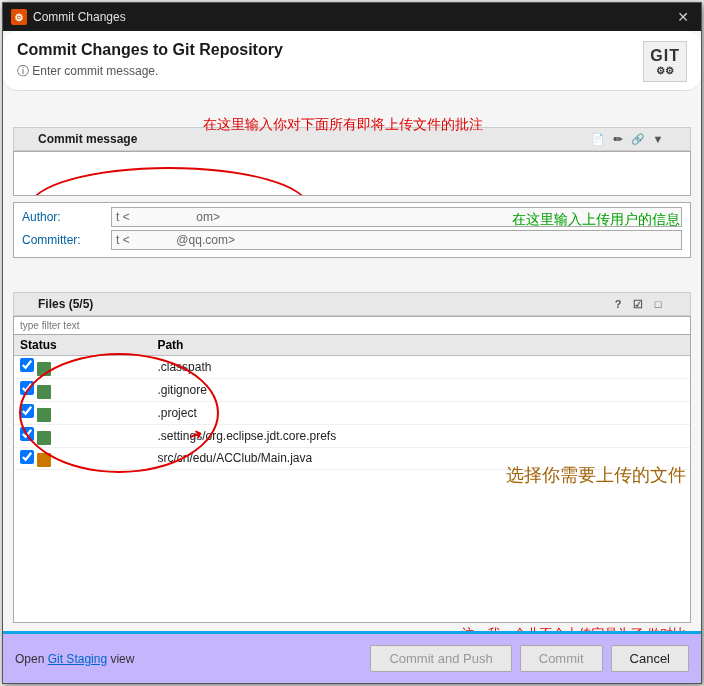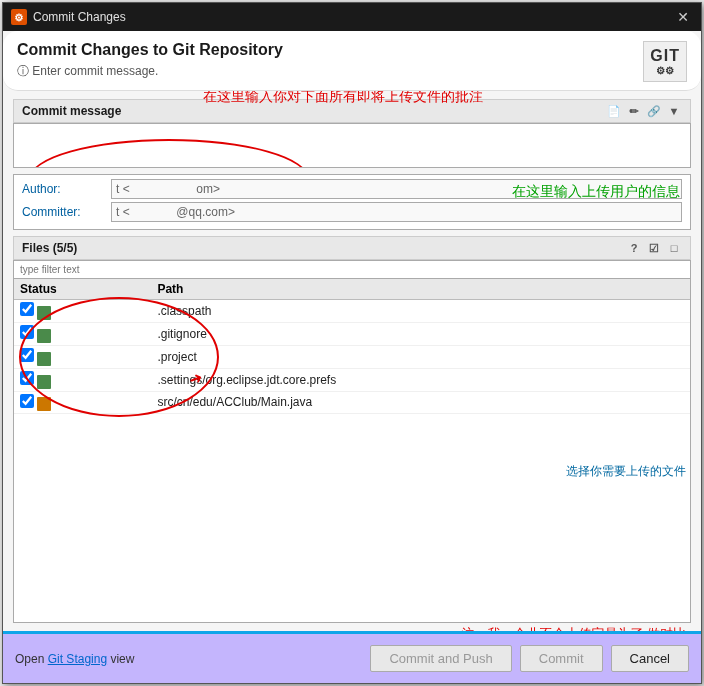--- a/index.html
+++ b/index.html
@@ -111,24 +111,25 @@
       overflow: hidden;
       background: #f5f5f5;
     }
 
     .section-label {
       font-size: 12px;
       font-weight: bold;
       color: #1a1a1a;
       background: #e8e8e8;
       border: 1px solid #ccc;
-      padding: 3px 8px;
+      padding: 3px 24px;
       display: flex;
       align-items: center;
       justify-content: space-between;
+      margin-top: 28px;
     }
     .section-label-icons {
       display: flex;
       gap: 4px;
     }
     .section-icon {
       width: 16px;
       height: 16px;
       display: flex;
       align-items: center;
@@ -427,21 +428,21 @@
     </tr>
             </tbody>
         </table>
 
         <div style="position:absolute; top:18px; left:5px; width:200px; height:120px; border:2px solid #e00000; border-radius:50%; pointer-events:none;"></div>
 
         <div style="position:absolute; top:90px; left:175px; color:#e00000; font-size:16px; pointer-events:none; transform: rotate(-20deg);">➜</div>
       </div>
 
       <div style="position:relative; height:0;">
-        <span style="position:absolute; top:-160px; right:5px; color:#0369a1; font-size:12px; pointer-events:none; white-space:nowrap;">选择你需要上传的文件</span>
+        <span style="position:absolute; top:-160px; right:5px; color:#a16207; font-size:18px; pointer-events:none; white-space:nowrap;">选择你需要上传的文件</span>
         <span style="position:absolute; bottom:-40px; right:5px; color:#e00000; font-size:13px; pointer-events:none; white-space:pre-line; line-height:1.5; text-align:left;">注：我一会儿不会上传完是为了 做对比
 建议全部上传。以防万一项目丢失!</span>
       </div>
     </div>
 
   </div>
 
   <div class="dialog-footer">
     <div class="footer-left">
       <span>Open </span><a class="footer-link">Git Staging</a><span> view</span>

